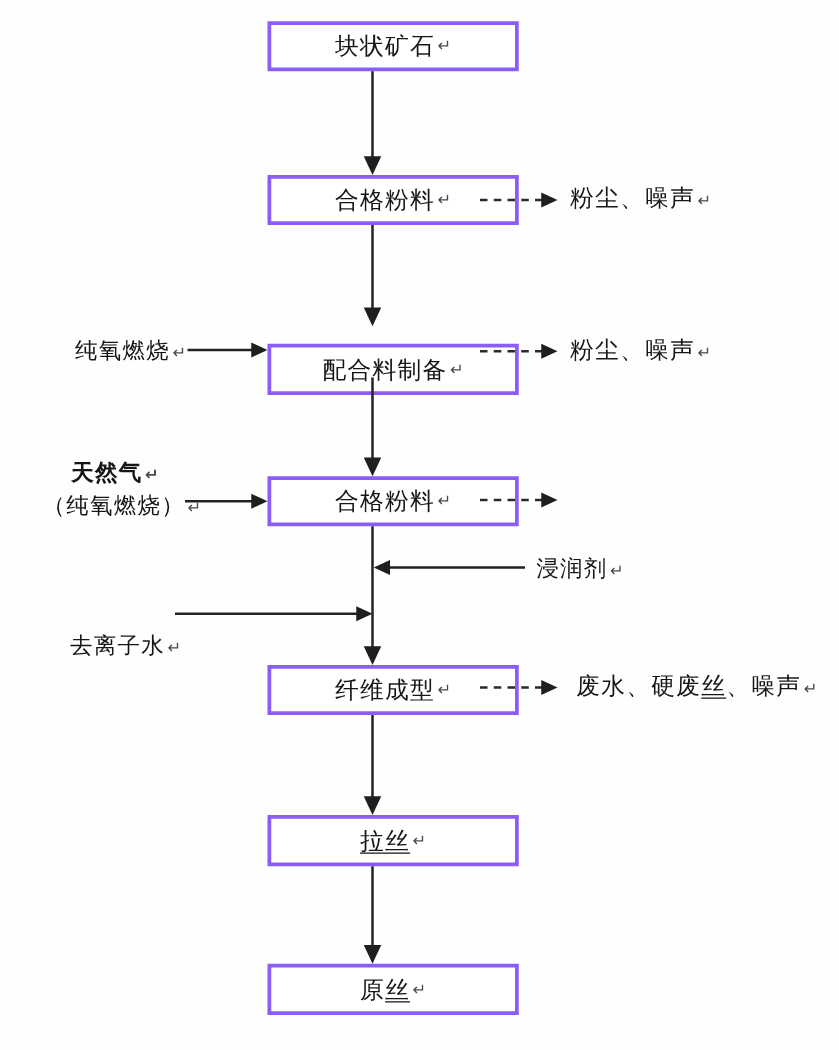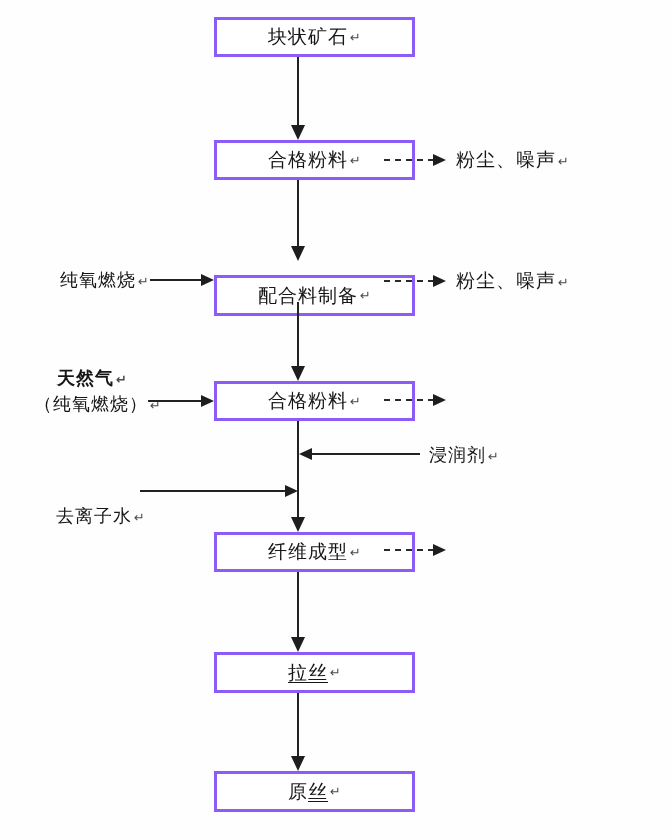--- a/index.html
+++ b/index.html
@@ -176,14 +176,17 @@
   <div class="tri-right" style="left:433px;top:275px;"></div>
   <div class="label em-label" style="left:456px;top:270px;">
     <span>粉尘、噪声</span><span class="cr">↵</span>
   </div>
 
   <div class="hdash" style="left:384px;top:399px;width:50px;"></div>
   <div class="tri-right" style="left:433px;top:394px;"></div>
 
   <div class="hdash" style="left:384px;top:549px;width:50px;"></div>
   <div class="tri-right" style="left:433px;top:544px;"></div>
+  <div class="label em-label" style="left:461px;top:539px;">
+    <span>废水、硬废</span><span class="ul">丝</span><span>、噪声</span><span class="cr">↵</span>
+  </div>
 
 </div>
 
 </body></html>

